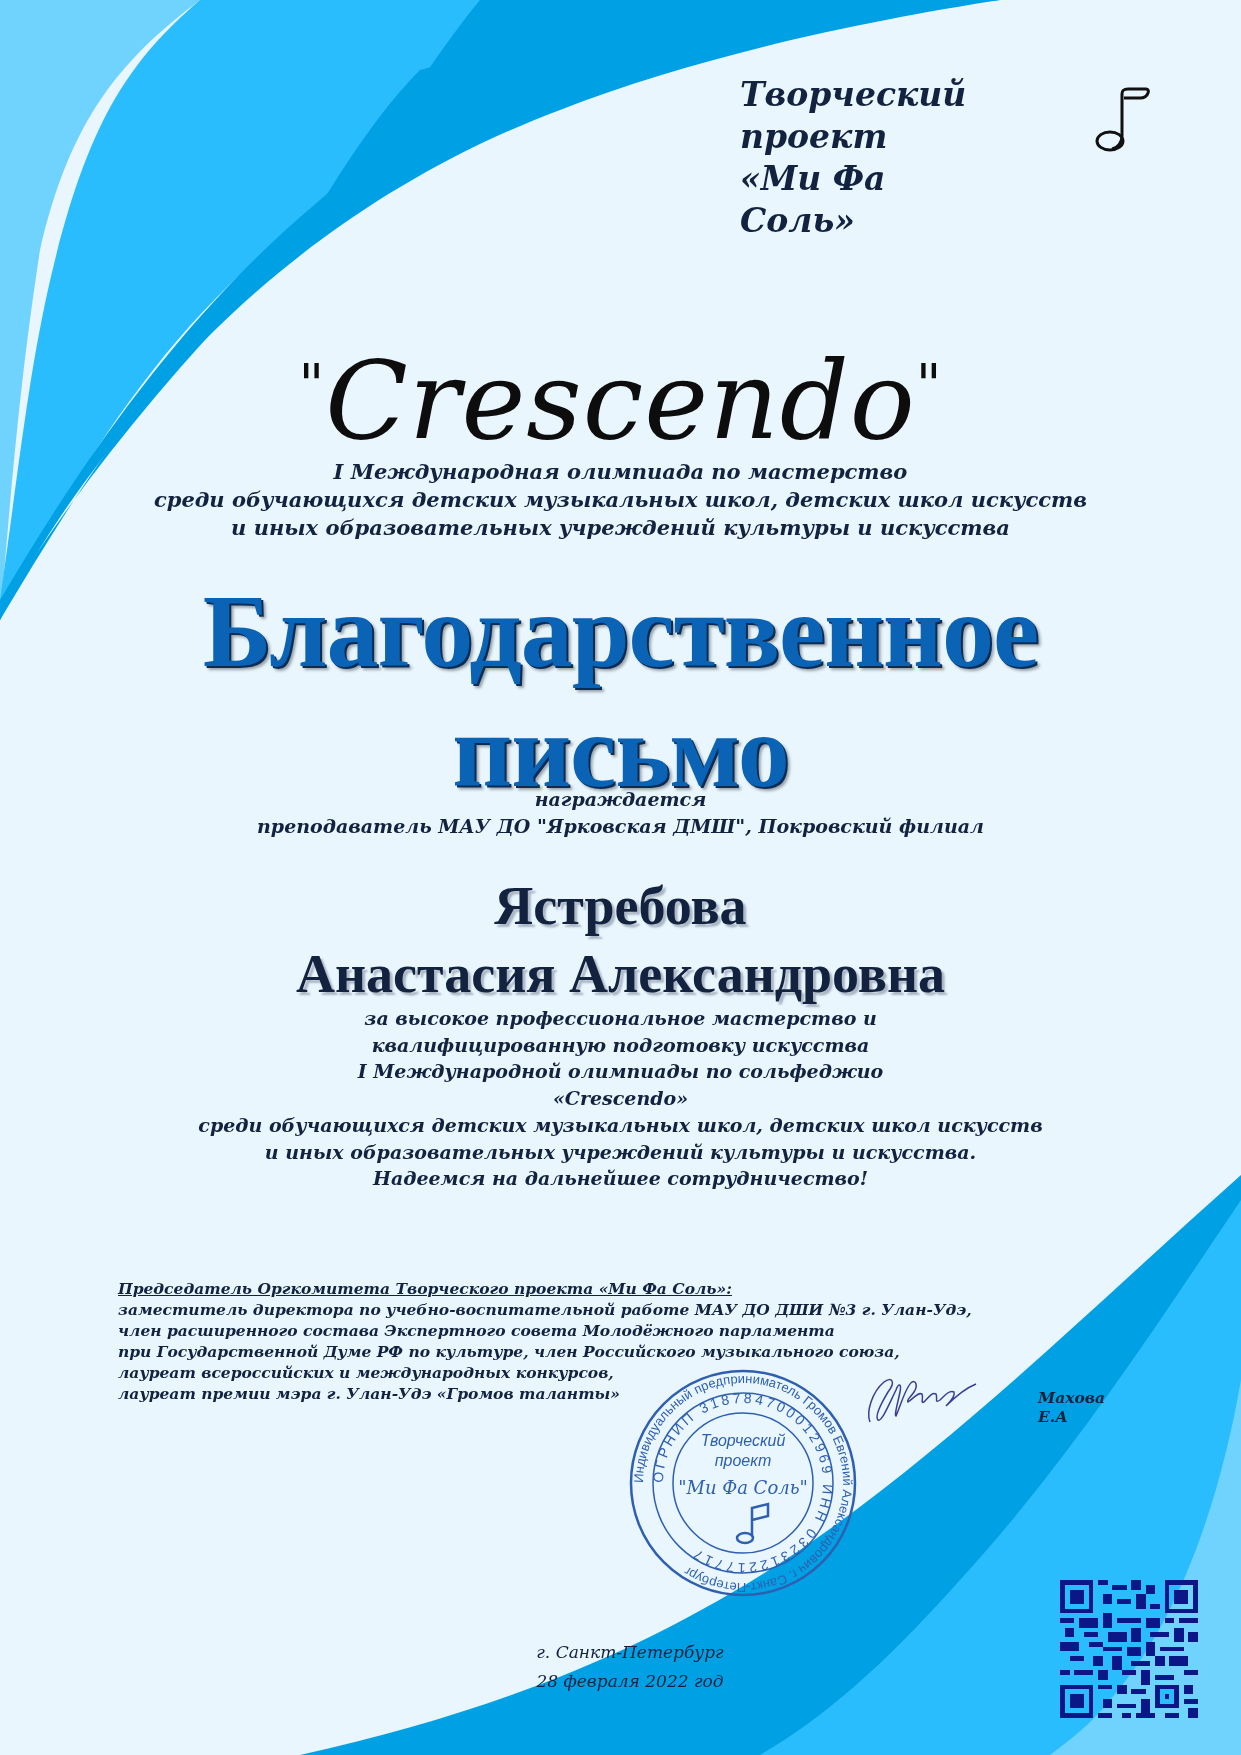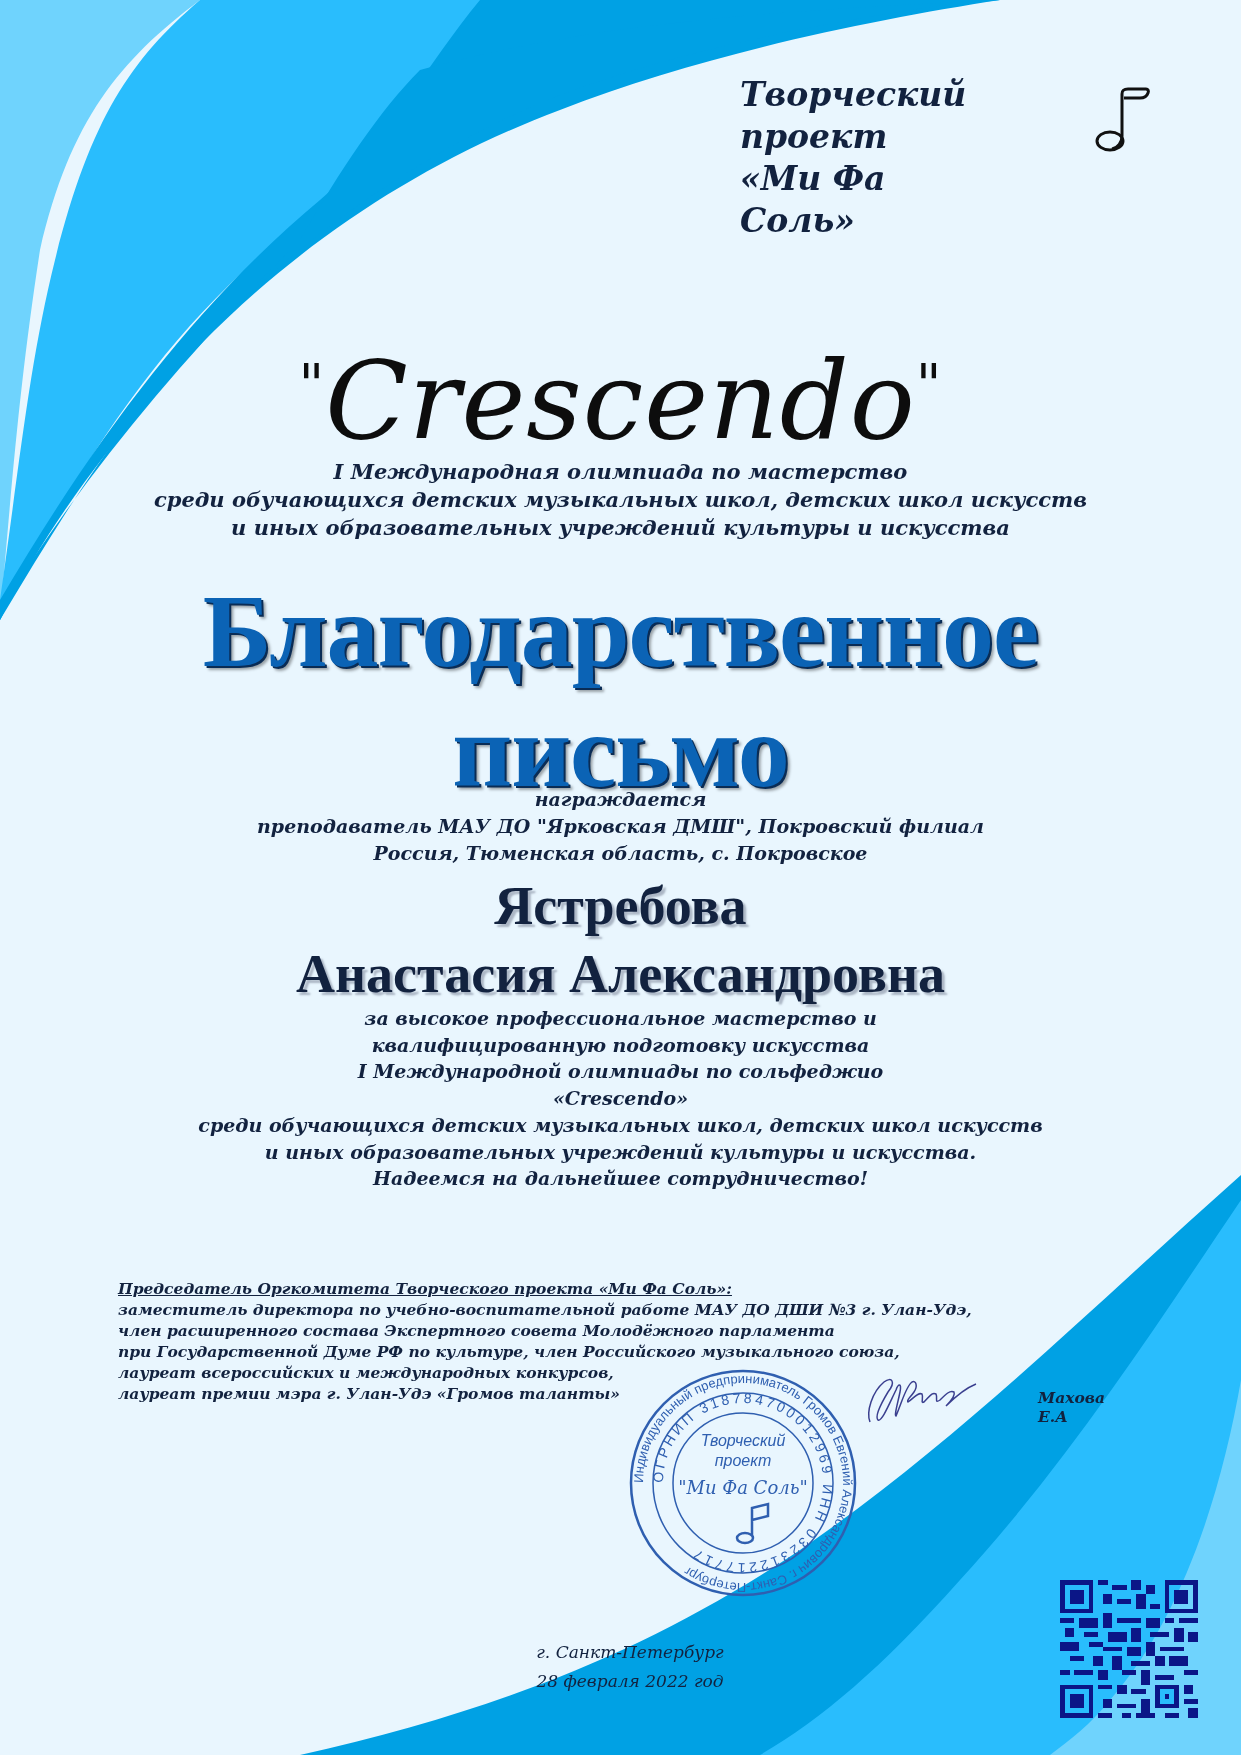--- a/index.html
+++ b/index.html
@@ -65,21 +65,20 @@
   </div>
 
   <div class="txt center letter-title">
     <div>Благодарственное</div>
     <div>письмо</div>
   </div>
 
   <div class="txt center award">
     <div>награждается</div>
     <div>преподаватель МАУ ДО "Ярковская ДМШ", Покровский филиал</div>
-    <div>Россия, Тюменская область, с. Покровское</div>
   </div>
 
   <div class="txt center name">
     <div>Ястребова</div>
     <div>Анастасия Александровна</div>
   </div>
 
   <div class="txt center reason">
     <div>за высокое профессиональное мастерство и</div>
     <div>квалифицированную подготовку искусства</div>

